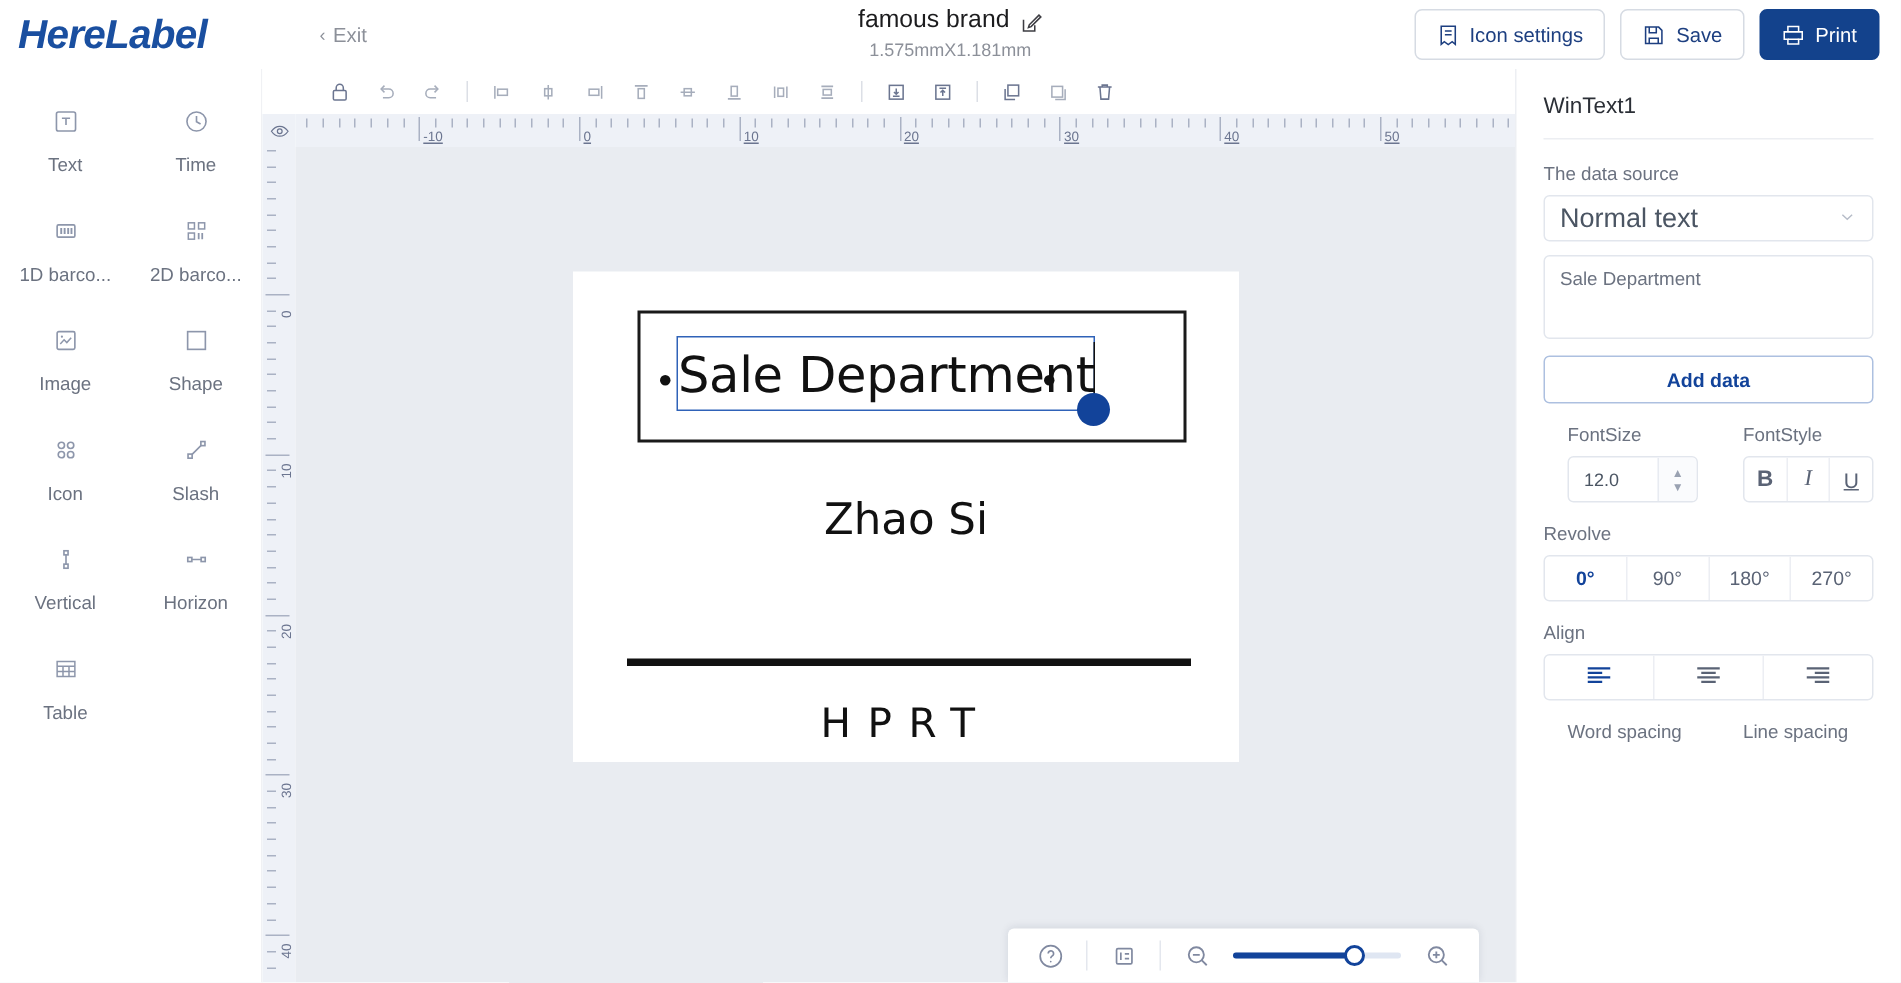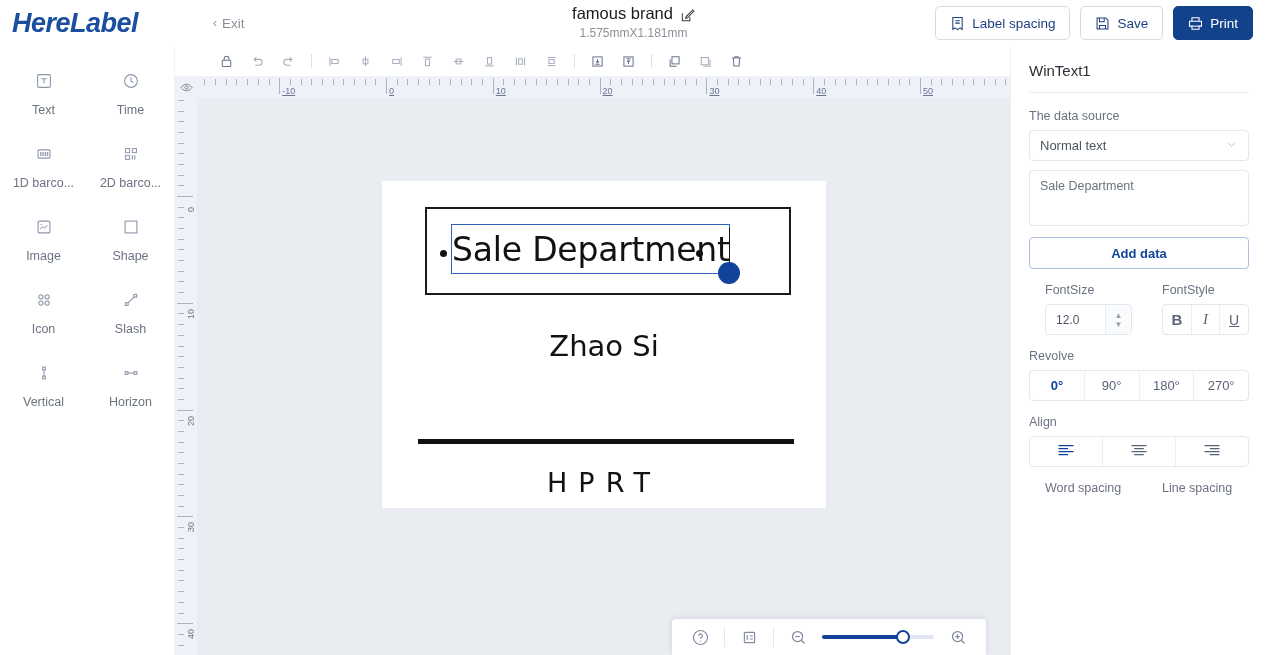--- a/index.html
+++ b/index.html
@@ -157,21 +157,21 @@
   
   .props {
     width: 257px; min-width: 257px; background: #fff;
     border-left: 1px solid #edeff3; padding: 16px 18px 0 18px; overflow: hidden;
   }
   .props-title { font-size: 15px; color: #2b2f36; }
   .props-rule { height: 1px; background: #eceef2; margin: 13px 0 16px 0; }
   .fld-label { font-size: 12.5px; color: #6b7280; margin-bottom: 7px; }
   .select {
     height: 31px; border: 1px solid #e2e6ed; border-radius: 4px; display: flex;
-    align-items: center; padding: 0 10px; font-size: 13px; color: #4b5563; cursor: pointer;
+    align-items: center; padding: 0 10px; font-size: 18px; color: #4b5563; cursor: pointer;
   }
   .select .chev { margin-left: auto; color: #b6bcc8; }
   .textarea {
     margin-top: 9px; height: 56px; border: 1px solid #e2e6ed; border-radius: 4px;
     padding: 8px 10px; font-size: 12.5px; color: #6b7280;
   }
   .add-data {
     margin-top: 11px; height: 32px; border: 1px solid #adc0e0; border-radius: 4px;
     display: flex; align-items: center; justify-content: center;
     font-size: 13px; font-weight: bold; color: #12439a; cursor: pointer;
@@ -230,21 +230,21 @@
     </div>
 
     <div class="header-actions">
       <div class="btn btn-outline">
         <span>
           <svg viewBox="0 0 16 16" width="15" height="15" fill="none" stroke="currentColor" stroke-width="1.1">
             <path d="M3 1.6h10v12.8l-2.2-1.8-2.8 2-2.8-2L3 14.4z"></path>
               <path d="M5.6 5h4.8M5.6 7.6h4.8"></path>
           </svg>
         </span>
-        <span>Label spacing</span>
+        <span>Icon settings</span>
       </div>
       <div class="btn btn-outline">
         <span>
           <svg viewBox="0 0 16 16" width="15" height="15" fill="none" stroke="currentColor" stroke-width="1.1">
             <path d="M2.2 2.2h9.3L13.8 4.5v9.3H2.2z"></path>
               <path d="M4.8 2.2v4h5v-4M4.8 13.8v-3.6h6.4v3.6"></path>
           </svg>
         </span>
         <span>Save</span>
       </div>
@@ -365,20 +365,29 @@
         <span class="ic">
           <svg viewBox="0 0 22 22" width="20" height="20" fill="none" stroke="currentColor" stroke-width="1.2">
             <path d="M7.6 11h6.8"></path>
               <rect x="4.6" y="9.5" width="3" height="3"></rect>
               <rect x="14.4" y="9.5" width="3" height="3"></rect>
           </svg>
         </span>
         <span class="lb">Horizon</span>
       </div>
 
+      <div class="tool">
+        <span class="ic">
+          <svg viewBox="0 0 22 22" width="20" height="20" fill="none" stroke="currentColor" stroke-width="1.1">
+            <rect x="4.5" y="5.5" width="13" height="11"></rect>
+            <path d="M4.5 9h13M4.5 12.8h13M8.8 9v7.5M13.2 9v7.5"></path>
+          </svg>
+        </span>
+        <span class="lb">Table</span>
+      </div>
     </div>
 
     <div class="center">
 
       <div class="edit-toolbar">
         <div class="tb-btn on">
           <svg viewBox="0 0 20 20" width="17" height="17" fill="none" stroke="currentColor" stroke-width="1.2">
             <rect x="5" y="8.6" width="10" height="7.4" rx="1"></rect>
               <path d="M7.2 8.6V6.6a2.8 2.8 0 015.6 0v2"></path>
           </svg>

